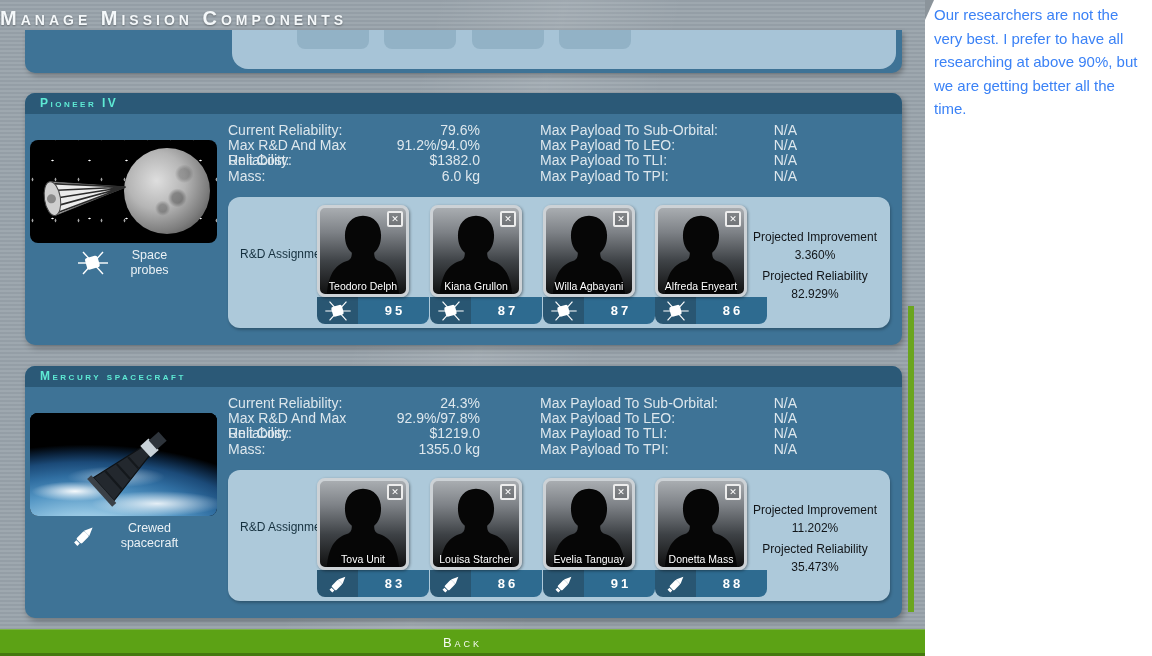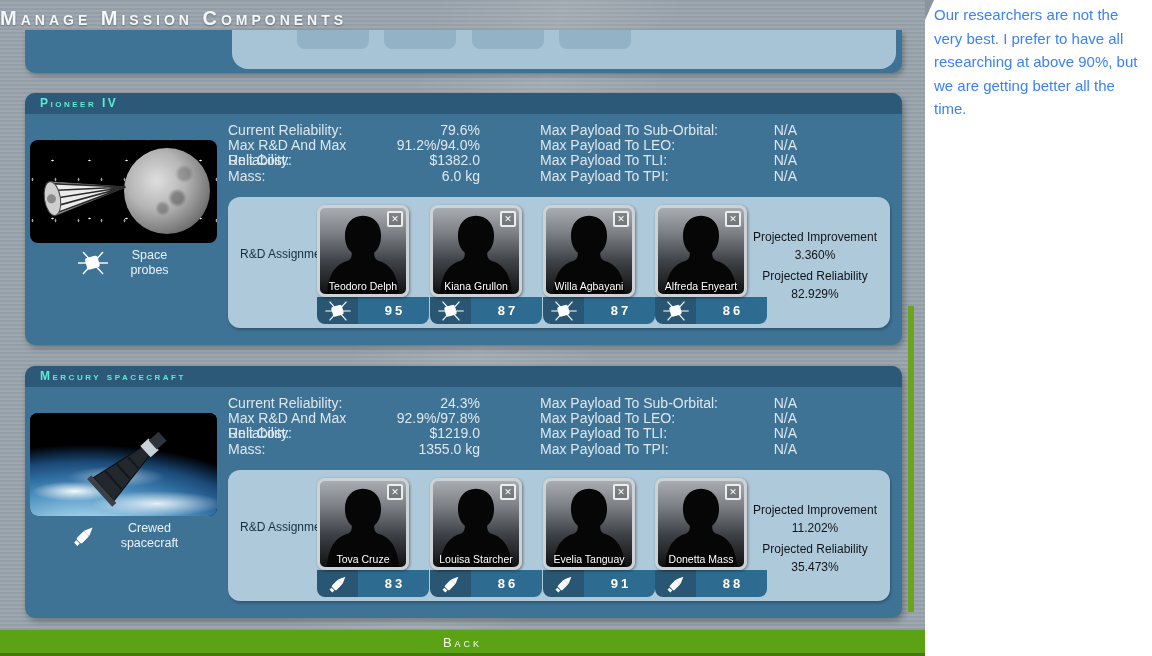--- a/index.html
+++ b/index.html
@@ -420,21 +420,21 @@
 
     <div class="inner">
       <div class="rd-label">R&amp;D Assignments</div>
 
       <div class="card" style="left:89px">
         <div class="portrait">
           <svg class="sil" viewBox="0 0 100 100">
               <path fill="#060606" d="M50,9 C63,9 71,19 71,32 C71,41 68,48 63,52 C63,57 64,59 67,61 C81,65 90,75 92,100 L8,100 C10,75 19,65 33,61 C36,59 37,57 37,52 C32,48 29,41 29,32 C29,19 37,9 50,9 Z"></path>
             </svg>
           <button class="xbtn"><span>✕</span></button>
-          <div class="pname">Tova Cruze</div>
+          <div class="pname">Tova Unit</div>
         </div>
         <div class="badge">
           <span class="bicon">
               <svg viewBox="0 0 30 30" width="24" height="24">
                 <g transform="rotate(45 15 15)" fill="#fff">
                   <polygon points="11,11 19,11 15,2"></polygon>
                   <rect x="11" y="11" width="8" height="12" rx="1.5"></rect>
                   <rect x="12.5" y="24" width="5" height="3.5"></rect>
                 </g>
               </svg>

